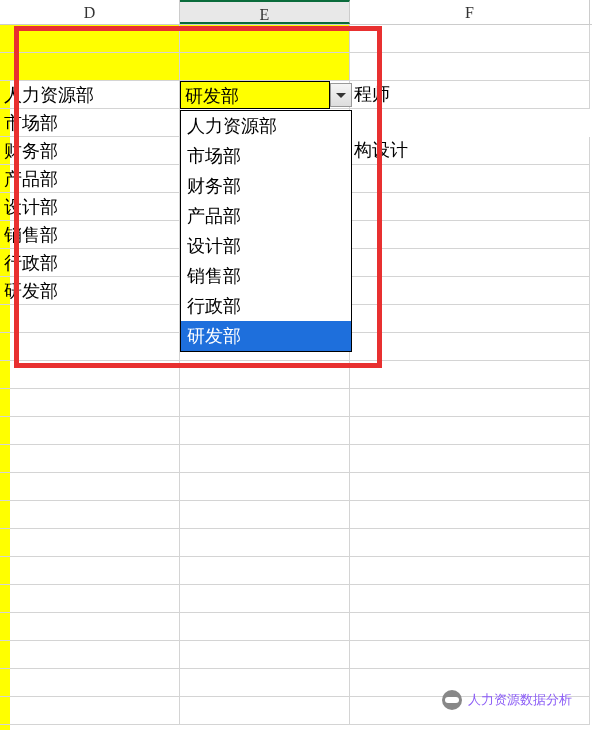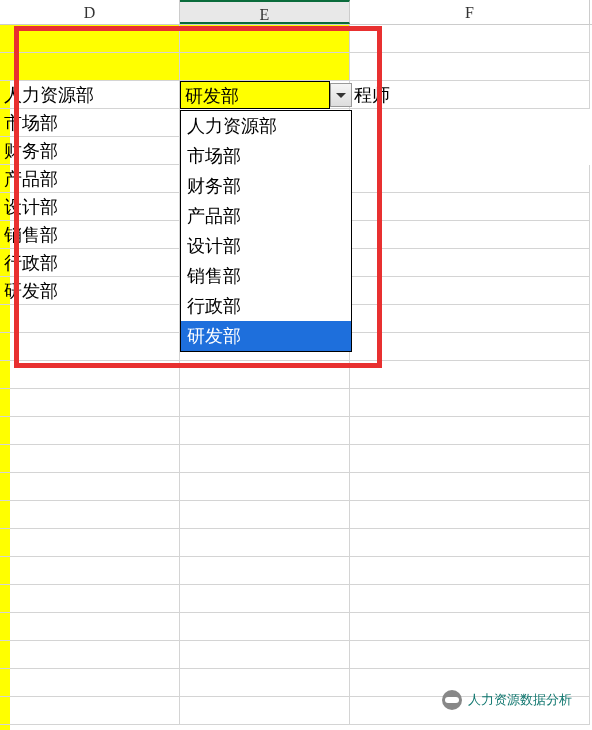--- a/index.html
+++ b/index.html
@@ -48,21 +48,21 @@
       border-right: 1px solid #d4d4d4;
       border-bottom: 1px solid #d4d4d4;
       font-size: 18px;
       padding: 2px 4px;
       line-height: 24px;
       overflow: hidden;
       white-space: nowrap;
     }
     .cell-d { width: 180px; }
     .cell-e { width: 170px; }
-    .cell-f { width: 240px; }
+    .cell-f { width: 240px; font-family: Liberation Mono, monospace; }
     
     .yellow-col {
       background: #ffff00;
     }
     .yellow-strip {
       position: absolute;
       left: 0;
       top: 25px;
       width: 10px;
       height: 705px;
@@ -141,21 +141,21 @@
     }
     
     .watermark {
       position: absolute;
       right: 20px;
       bottom: 20px;
       display: flex;
       align-items: center;
       gap: 6px;
       font-size: 13px;
-      color: #0f766e;
+      color: #8b5cf6;
       z-index: 20;
     }
     .watermark-icon {
       width: 20px;
       height: 20px;
       border-radius: 50%;
       background: #888;
       position: relative;
     }
     .watermark-icon::before {
@@ -207,20 +207,21 @@
         <div class="cell cell-e"></div>
         <div class="cell cell-f" style="padding-left:4px;">程师</div>
       </div>
       <div class="row">
         <div class="cell cell-d">市场部</div>
         <div class="cell cell-e"></div>
       </div>
       <div class="row">
         <div class="cell cell-d">财务部</div>
         <div class="cell cell-e"></div>
+        <div class="cell cell-f">构设计</div>
       </div>
       <div class="row">
         <div class="cell cell-d">产品部</div>
         <div class="cell cell-e"></div>
         <div class="cell cell-f"></div>
       </div>
       <div class="row">
         <div class="cell cell-d">设计部</div>
         <div class="cell cell-e"></div>
         <div class="cell cell-f"></div>

